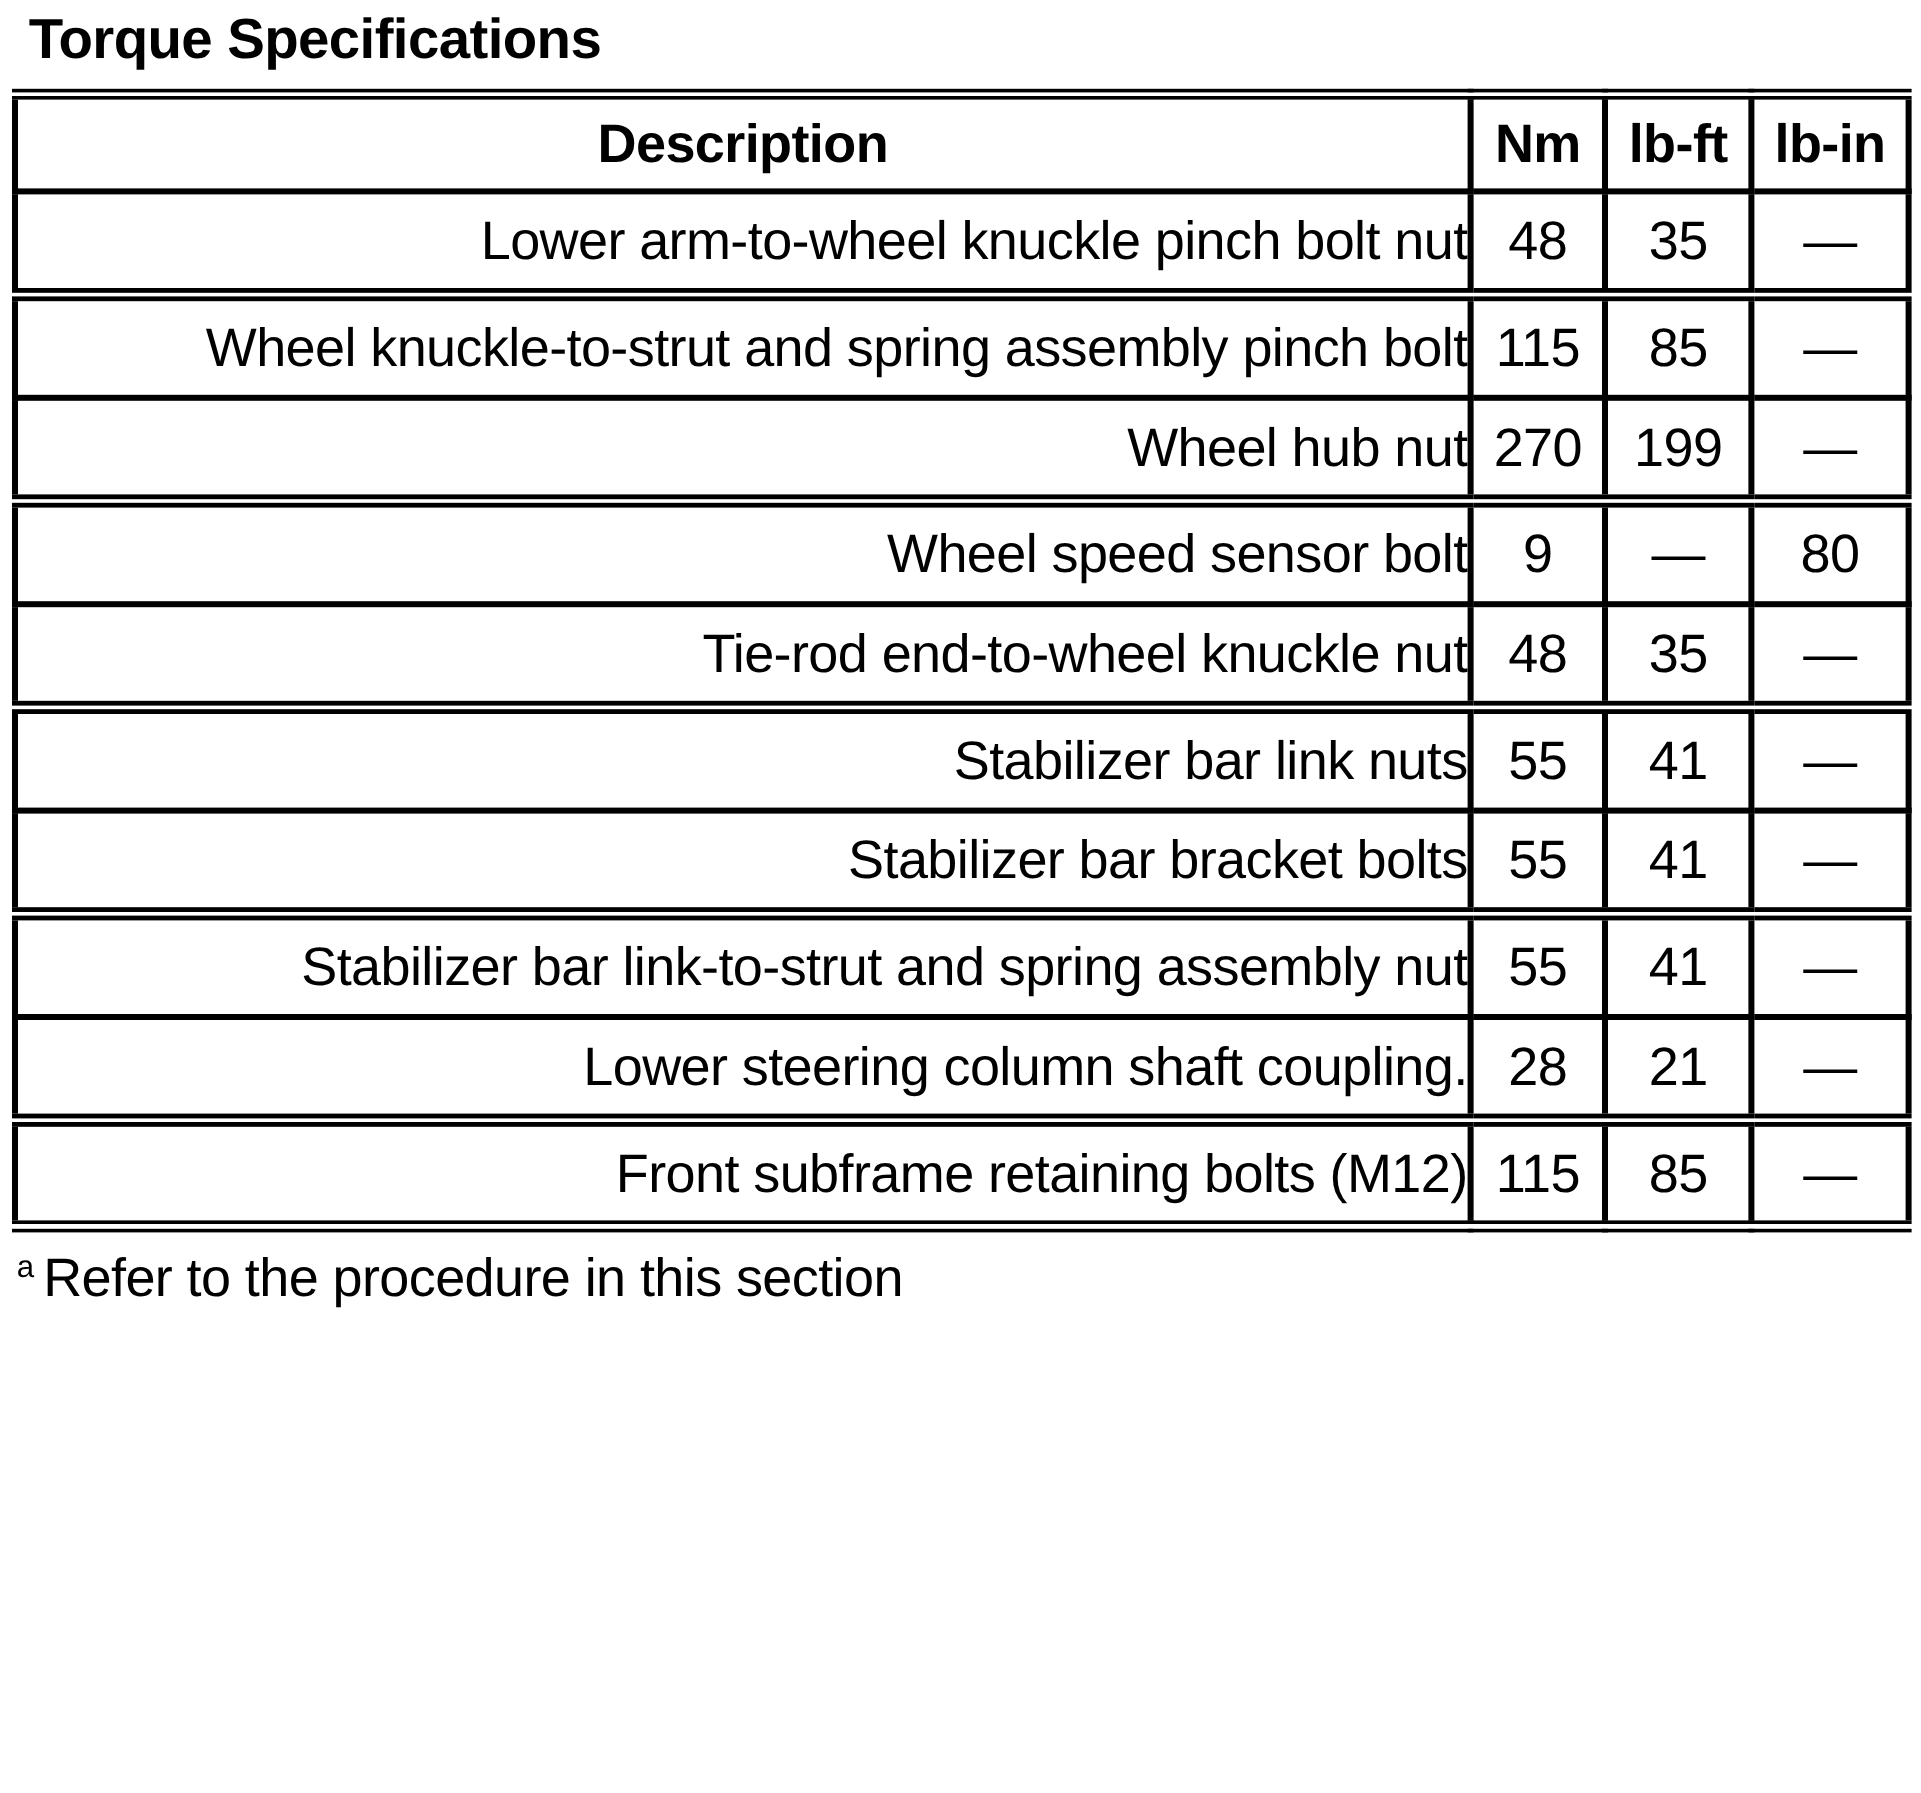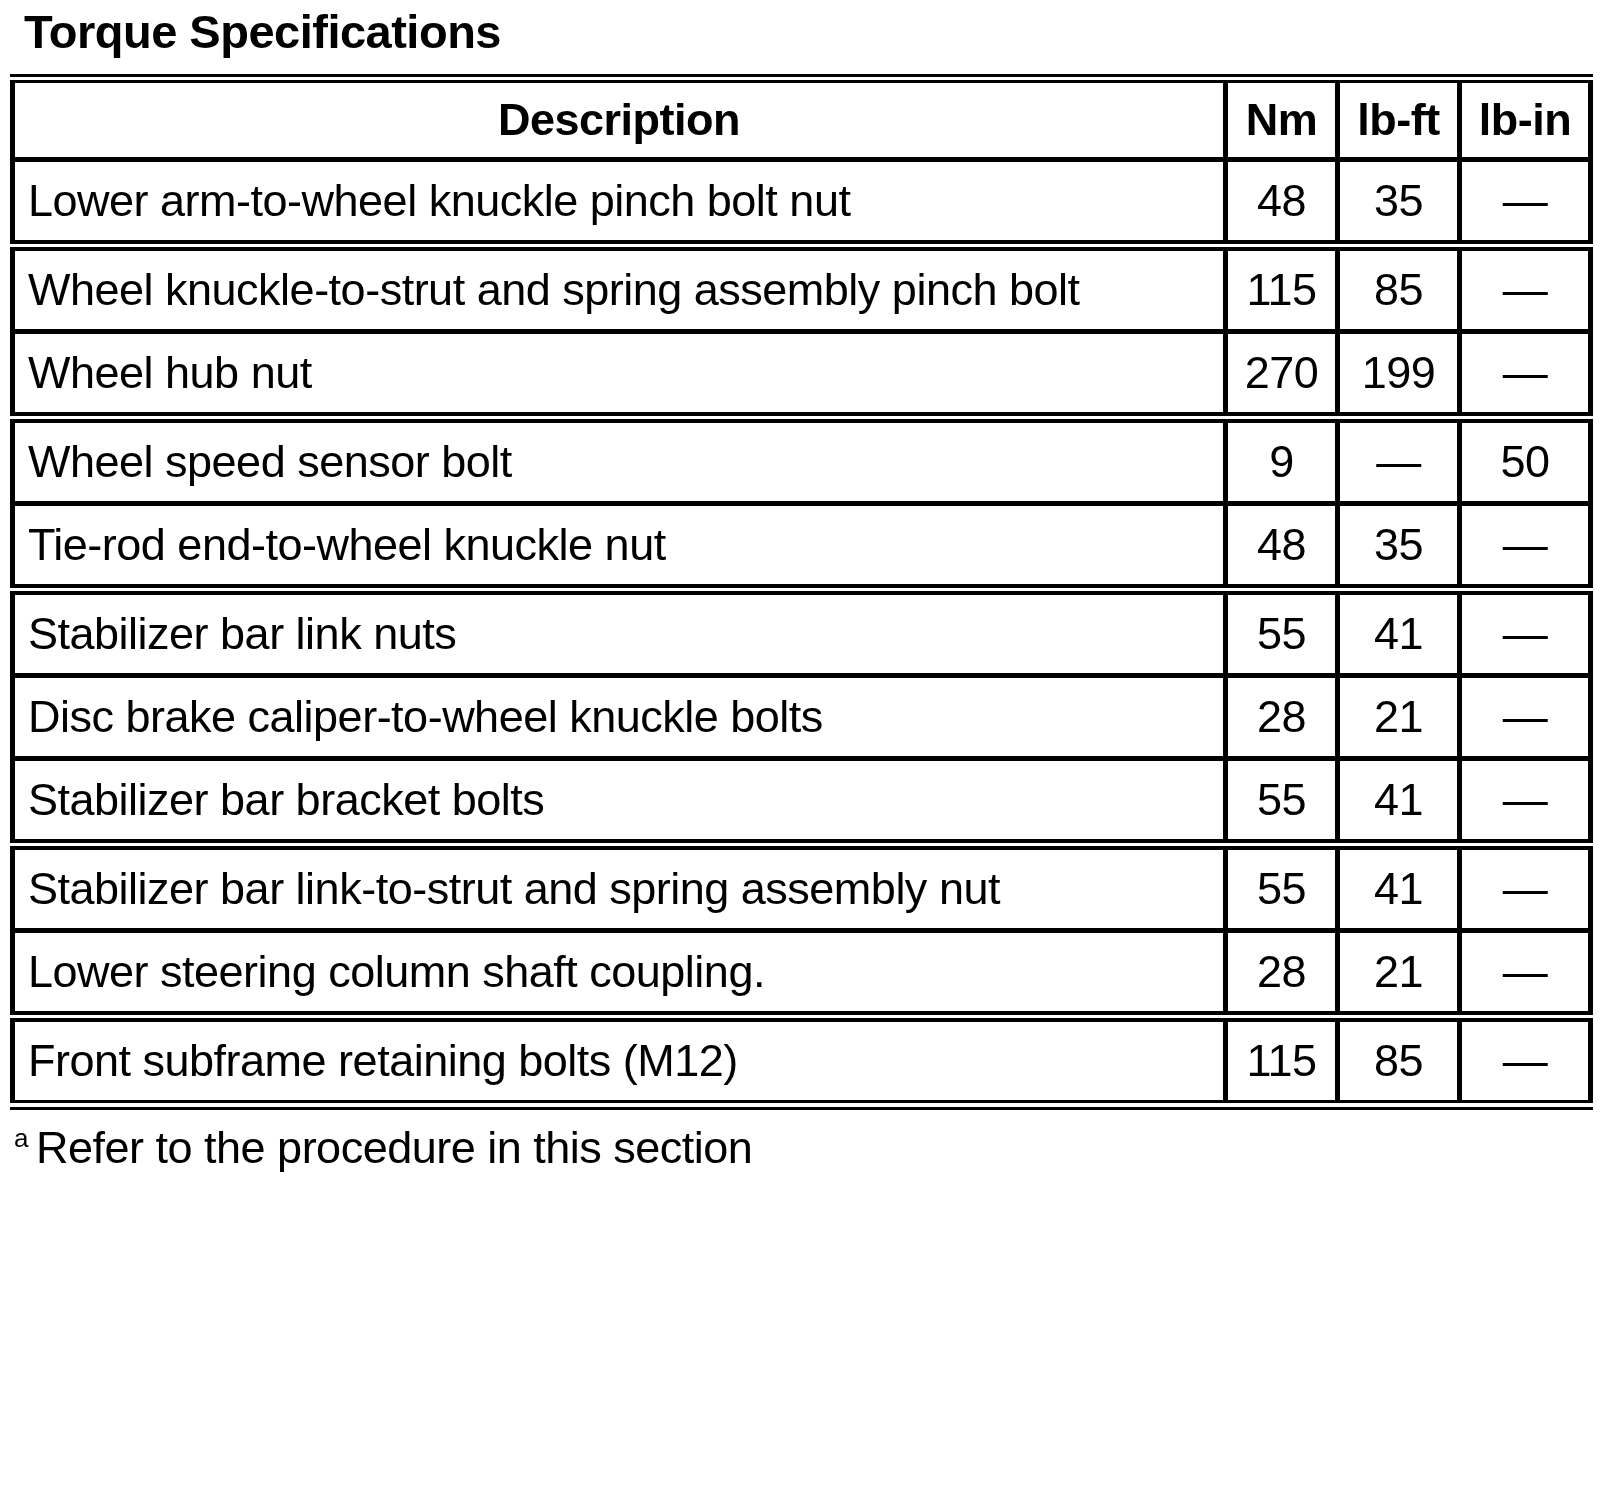--- a/index.html
+++ b/index.html
@@ -49,21 +49,21 @@
   }
   thead th {
     font-weight: bold;
     height: 74px;
   }
   tbody td {
     height: 78px;
     font-weight: normal;
   }
   td.desc {
-    text-align: left;
+    text-align: right;
     padding-left: 13px;
   }
   tr.dbl td {
     border-top: 11px double #000;
   }
   sup.mark {
     font-size: 26px;
     vertical-align: super;
     line-height: 0;
   }
@@ -112,38 +112,32 @@
     <tr>
       <td class="desc">Wheel hub nut</td>
       <td>270</td>
       <td>199</td>
       <td>—</td>
     </tr>
     <tr class="dbl">
       <td class="desc">Wheel speed sensor bolt</td>
       <td>9</td>
       <td>—</td>
-      <td>50</td>
+      <td>80</td>
     </tr>
     <tr>
       <td class="desc">Tie-rod end-to-wheel knuckle nut</td>
       <td>48</td>
       <td>35</td>
       <td>—</td>
     </tr>
     <tr class="dbl">
       <td class="desc">Stabilizer bar link nuts</td>
       <td>55</td>
       <td>41</td>
-      <td>—</td>
-    </tr>
-    <tr>
-      <td class="desc">Disc brake caliper-to-wheel knuckle bolts</td>
-      <td>28</td>
-      <td>21</td>
       <td>—</td>
     </tr>
     <tr>
       <td class="desc">Stabilizer bar bracket bolts</td>
       <td>55</td>
       <td>41</td>
       <td>—</td>
     </tr>
     <tr class="dbl">
       <td class="desc">Stabilizer bar link-to-strut and spring assembly nut</td>

